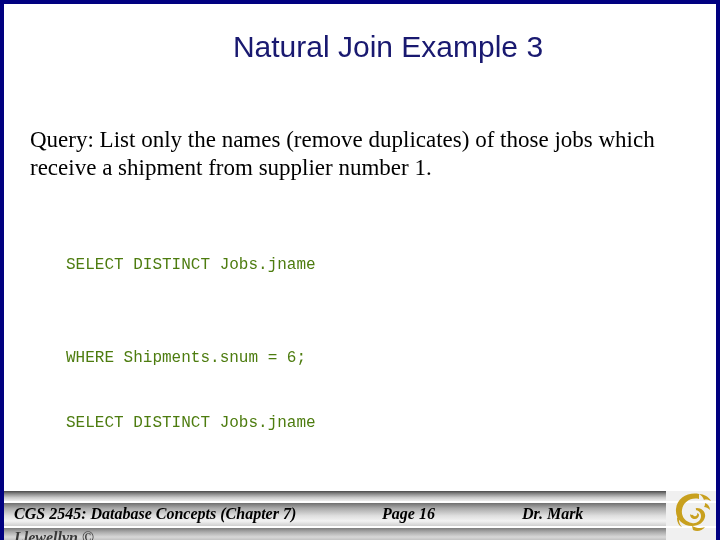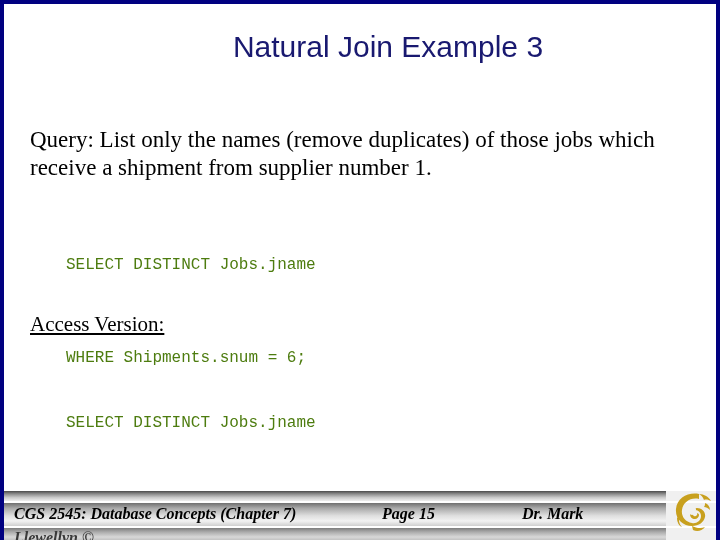--- a/index.html
+++ b/index.html
@@ -178,37 +178,36 @@
 
   <div id="title">Natural Join Example 3</div>
 
   <div id="query">Query:  List only the names (remove duplicates) of those jobs which receive a shipment from supplier number 1.</div>
 
   <div id="sql-primary" class="sql-block">
     <span class="sql-line">SELECT DISTINCT Jobs.jname</span>
     <span class="sql-line">WHERE Shipments.snum = 6;</span>
   </div>
 
-  <div id="access-heading">Access Version:</div>
 
   <div id="sql-access" class="sql-block">
     <span class="sql-line">SELECT DISTINCT Jobs.jname</span>
     <span class="sql-line">FROM Jobs, Shipments</span>
     
     
   </div>
 
   <div id="footer">
     <div id="footer-strip-top"></div>
     <div id="footer-band-thin"></div>
     <div id="footer-band-main"></div>
     <div id="footer-band-low"></div>
 
     <div class="footer-text" id="footer-course">CGS 2545: Database Concepts  (Chapter 7)</div>
-    <div class="footer-text" id="footer-page">Page 15</div>
+    <div class="footer-text" id="footer-page">Page 16</div>
     <div class="footer-text" id="footer-author">Dr. Mark</div>
     <div class="footer-text" id="footer-copyright">Llewellyn ©</div>
 
     <div id="logo-box">
       <svg width="54" height="52" viewBox="0 0 54 52" xmlns="http://www.w3.org/2000/svg" aria-hidden="true">
         <rect x="0" y="0" width="54" height="52" fill="#f0f0f0"></rect>
         <rect x="0" y="0" width="54" height="3" fill="#ffffff"></rect>
         <rect x="0" y="13" width="54" height="2" fill="#ffffff"></rect>
         <rect x="0" y="38" width="54" height="2" fill="#ffffff"></rect>
         <g fill="#C8A01E">

